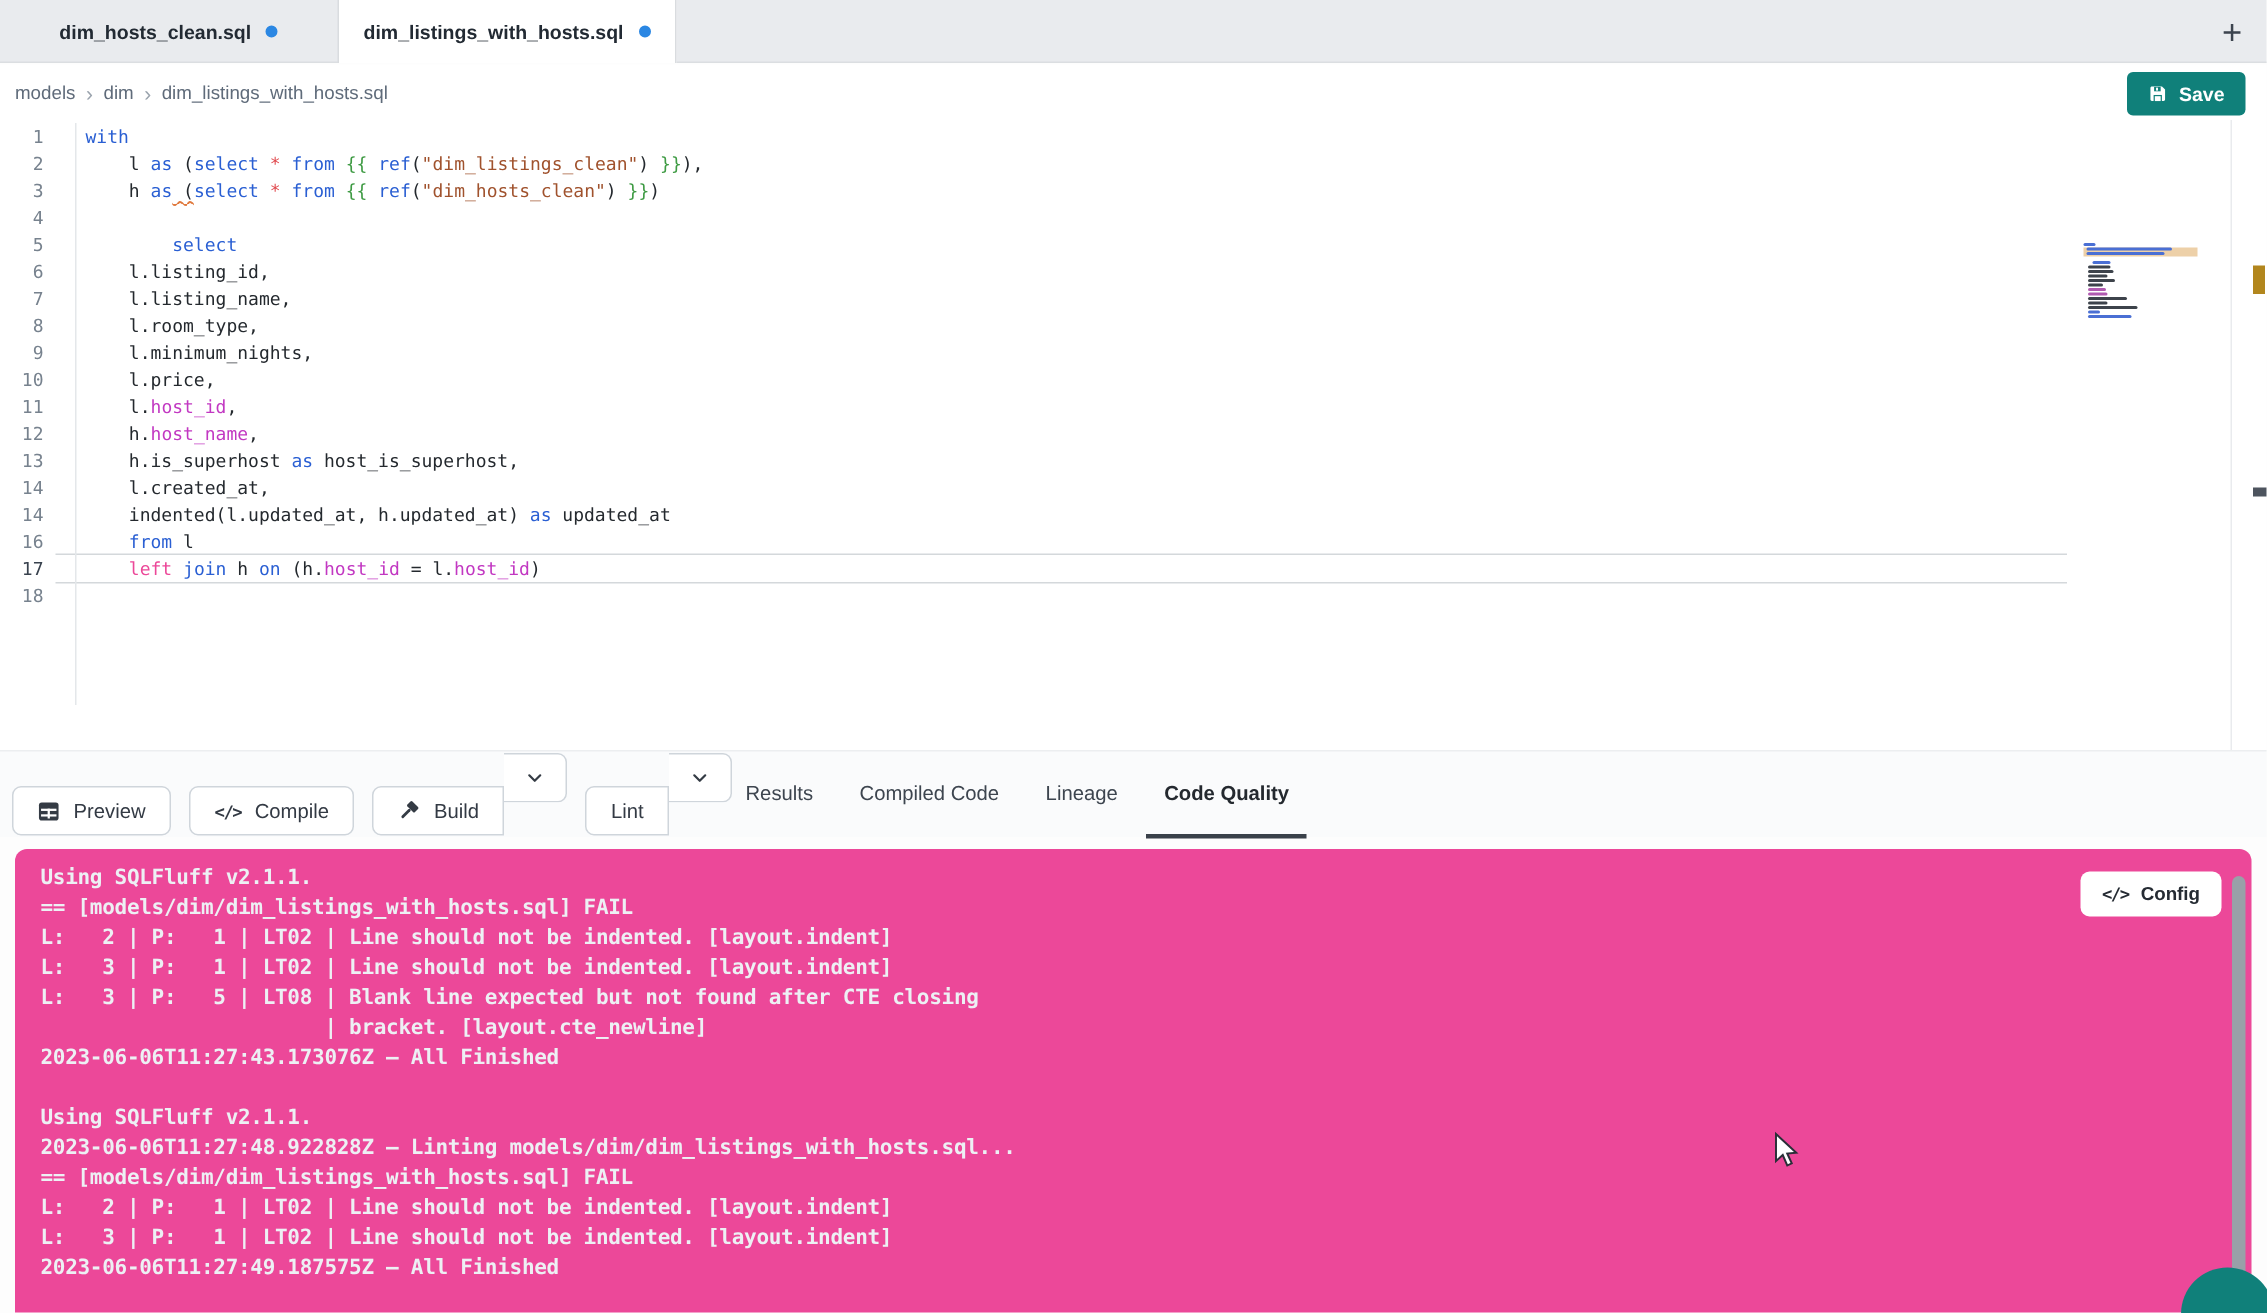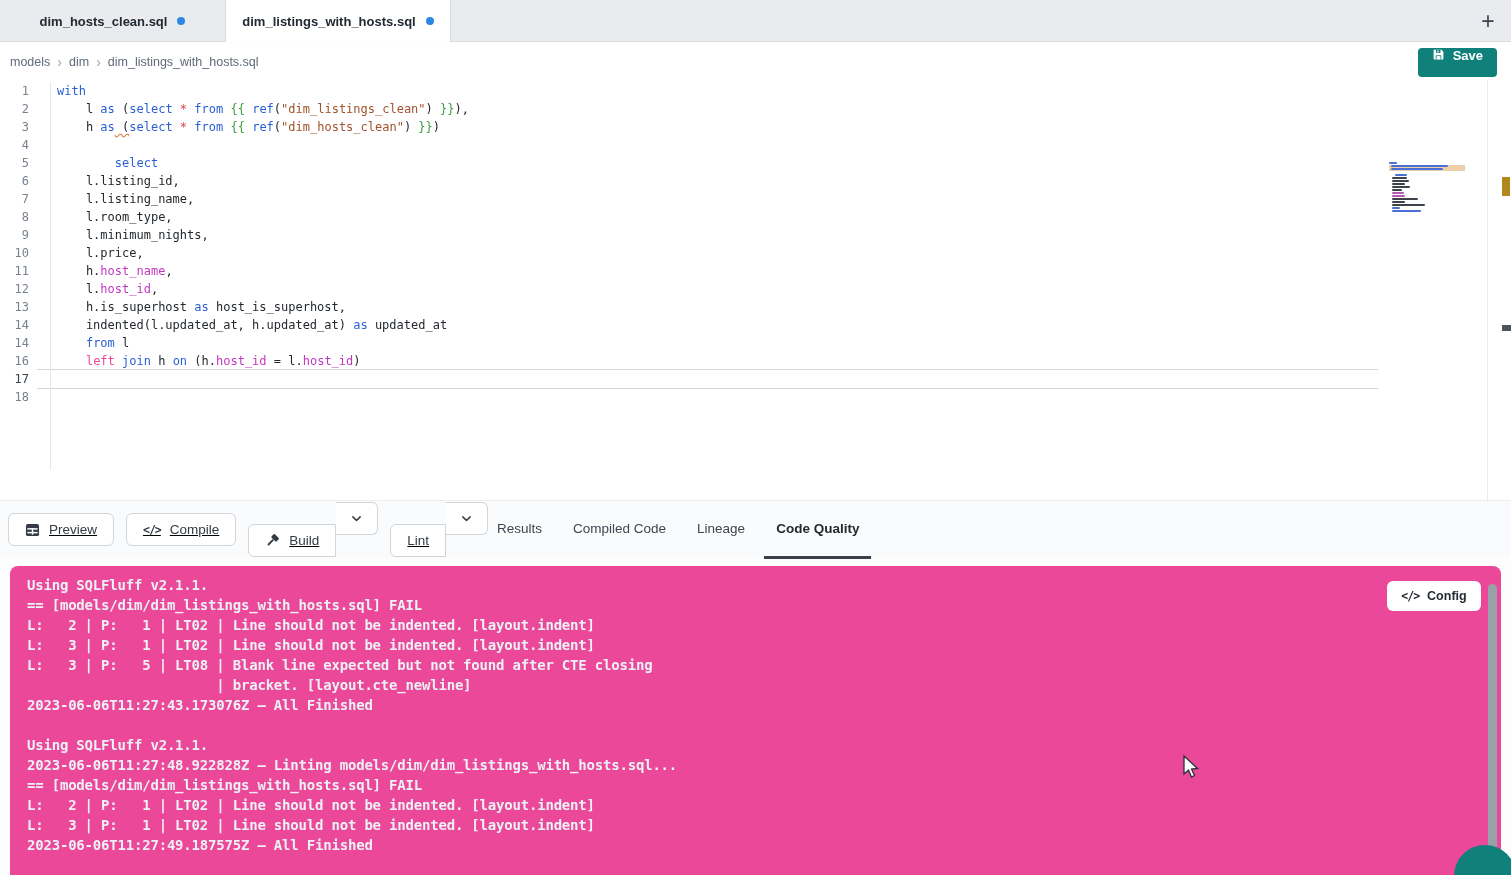--- a/index.html
+++ b/index.html
@@ -17,21 +17,21 @@
     border:4px solid #2b87e3; flex:none; }
   .newtab { margin-left:auto; width:46px; height:42px; display:flex; align-items:center;
     justify-content:center; font-size:23px; font-weight:300; color:#3c444e; }
 
   
   .crumbbar { position:absolute; top:43px; left:0; width:1511px; height:37px; background:#fff;
     display:flex; align-items:center; padding-left:10px; }
   .crumb { font-size:12.5px; color:#5f6b7a; }
   .crumb-sep { font-size:14px; color:#9aa3ad; margin:0 7px; }
   .savebtn { position:absolute; top:48px; right:14px; height:29px; padding:0 14px;
-    background:#10807a; border-radius:4px; display:flex; align-items:flex-start; gap:8px;
+    background:#10807a; border-radius:4px; display:flex; align-items:center; gap:8px;
     color:#fff; font-size:13px; font-weight:600; border:none; }
 
   
   .editor { position:absolute; top:80px; left:0; width:1511px; height:420px; background:#fff; }
   .gutter { position:absolute; left:0; top:2px; width:44px; text-align:right; }
   .ln { height:18px; line-height:18px; font-family:"DejaVu Sans Mono", monospace;
     font-size:12px; color:#77828e; padding-right:15px; }
   .ln.active { color:#39424e; }
   .gutter-sep { position:absolute; left:50px; top:2px; width:1px; height:388px; background:#e4e7ea; }
   .codecol { position:absolute; left:57px; top:2px; }
@@ -53,21 +53,21 @@
   .minimap { position:absolute; left:1389px; top:82px; width:76px; }
   .mm-stripe { position:absolute; left:1389px; top:85px; width:76px; height:6px; background:#edd0a8; }
   .mm-bar { height:2px; margin-bottom:1px; border-radius:1px; }
   .editor-right-sep { position:absolute; left:1487px; top:0; width:1px; height:420px; background:#e9ebee; }
   .ruler-warn { position:absolute; left:1502px; top:97px; width:8px; height:19px; background:#b2861d; }
   .ruler-cursor { position:absolute; left:1502px; top:245px; width:9px; height:6px; background:#4d545e; }
 
   
   .toolbar { position:absolute; top:500px; left:0; width:1511px; height:58px; background:#fafbfc;
     border-top:1px solid #eceef0; display:flex; align-items:center; }
-  .btnrow { display:flex; align-items:center; gap:12px; margin-left:8px;text-decoration:underline; }
+  .btnrow { display:flex; align-items:flex-end; gap:12px; margin-left:8px; }
   .btn { height:33px; border:1px solid #cfd5db; border-radius:6px; background:#fff;
     display:inline-flex; align-items:center; gap:9px; padding:0 16px; font-size:13.5px;
     color:#333a44; font-weight:500; }
   .split { display:flex; }
   .split .main { border-radius:6px 0 0 6px;margin-top:22px; }
   .split .arrow { border-radius:0 6px 6px 0; border-left:none; width:42px; justify-content:center; padding:0; }
   .glyph-code { font-family:"DejaVu Sans Mono", monospace; font-size:11.5px; font-weight:700; letter-spacing:-1px; }
   .rtabs { position:absolute; left:485px; top:0; height:58px; display:flex; gap:7px; }
   .rtab { height:100%; display:flex; align-items:center; padding:0 12px; font-size:13.5px;
     color:#3d454f; font-weight:500; border-bottom:3px solid transparent; }
@@ -152,23 +152,24 @@
       <div class="cline"><span class="tk-kw">with</span></div>
       <div class="cline"><span class="tk-pl">    l </span><span class="tk-kw">as</span><span class="tk-pl"> (</span><span class="tk-kw">select</span><span class="tk-pl"> </span><span class="tk-op">*</span><span class="tk-pl"> </span><span class="tk-kw">from</span><span class="tk-pl"> </span><span class="tk-jj">{{</span><span class="tk-pl"> </span><span class="tk-kw">ref</span><span class="tk-pl">(</span><span class="tk-st">"dim_listings_clean"</span><span class="tk-pl">) </span><span class="tk-jj">}}</span><span class="tk-pl">),</span></div>
       <div class="cline"><span class="tk-pl">    h </span><span class="tk-kw">as</span><span class="tk-pl sq"> (</span><span class="tk-kw">select</span><span class="tk-pl"> </span><span class="tk-op">*</span><span class="tk-pl"> </span><span class="tk-kw">from</span><span class="tk-pl"> </span><span class="tk-jj">{{</span><span class="tk-pl"> </span><span class="tk-kw">ref</span><span class="tk-pl">(</span><span class="tk-st">"dim_hosts_clean"</span><span class="tk-pl">) </span><span class="tk-jj">}}</span><span class="tk-pl">)</span></div>
       <div class="cline"></div>
       <div class="cline"><span class="tk-pl">        </span><span class="tk-kw">select</span></div>
       <div class="cline"><span class="tk-pl">    l.listing_id,</span></div>
       <div class="cline"><span class="tk-pl">    l.listing_name,</span></div>
       <div class="cline"><span class="tk-pl">    l.room_type,</span></div>
       <div class="cline"><span class="tk-pl">    l.minimum_nights,</span></div>
       <div class="cline"><span class="tk-pl">    l.price,</span></div>
+      <div class="cline"><span class="tk-pl">    l.</span><span class="tk-pr">host_id</span><span class="tk-pl">,</span></div>
       <div class="cline"><span class="tk-pl">    h.</span><span class="tk-pr">host_name</span><span class="tk-pl">,</span></div>
-      <div class="cline"><span class="tk-pl">    l.</span><span class="tk-pr">host_id</span><span class="tk-pl">,</span></div>
       <div class="cline"><span class="tk-pl">    h.is_superhost </span><span class="tk-kw">as</span><span class="tk-pl"> host_is_superhost,</span></div>
+      <div class="cline"><span class="tk-pl">    l.created_at,</span></div>
       <div class="cline"><span class="tk-pl">    indented(l.updated_at, h.updated_at) </span><span class="tk-kw">as</span><span class="tk-pl"> updated_at</span></div>
       <div class="cline"><span class="tk-pl">    </span><span class="tk-kw">from</span><span class="tk-pl"> l</span></div>
       <div class="cline"><span class="tk-pl">    </span><span class="tk-gr">left</span><span class="tk-pl"> </span><span class="tk-kw">join</span><span class="tk-pl"> h </span><span class="tk-kw">on</span><span class="tk-pl"> (h.</span><span class="tk-pr">host_id</span><span class="tk-pl"> = l.</span><span class="tk-pr">host_id</span><span class="tk-pl">)</span></div>
       <div class="cline"></div>
     </div>
 
   <div class="mm-stripe"></div>
   <div class="minimap">
       <div class="mm-bar" style="width: 8px; margin-left: 0px; background: rgb(74, 111, 212);"></div>
       <div class="mm-bar" style="width: 57px; margin-left: 2px; background: rgb(74, 111, 212);"></div>

